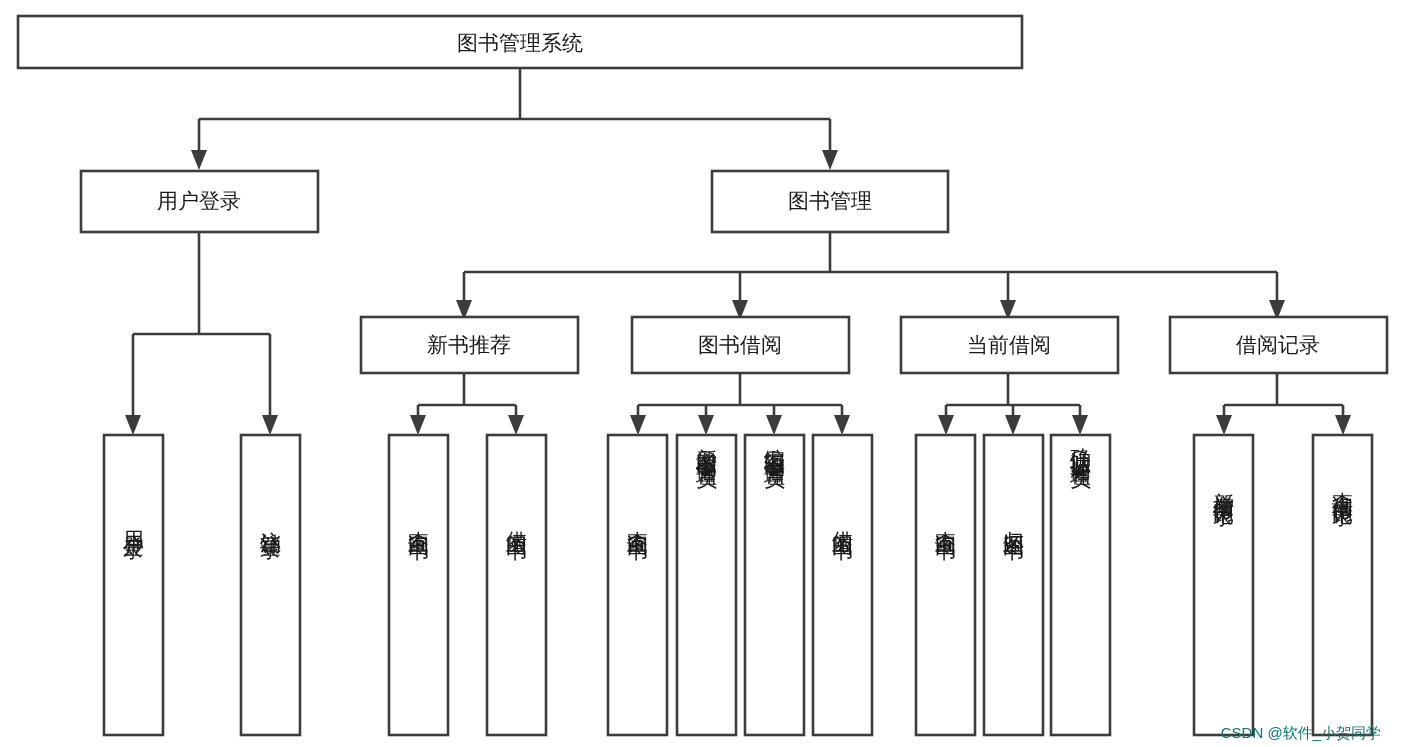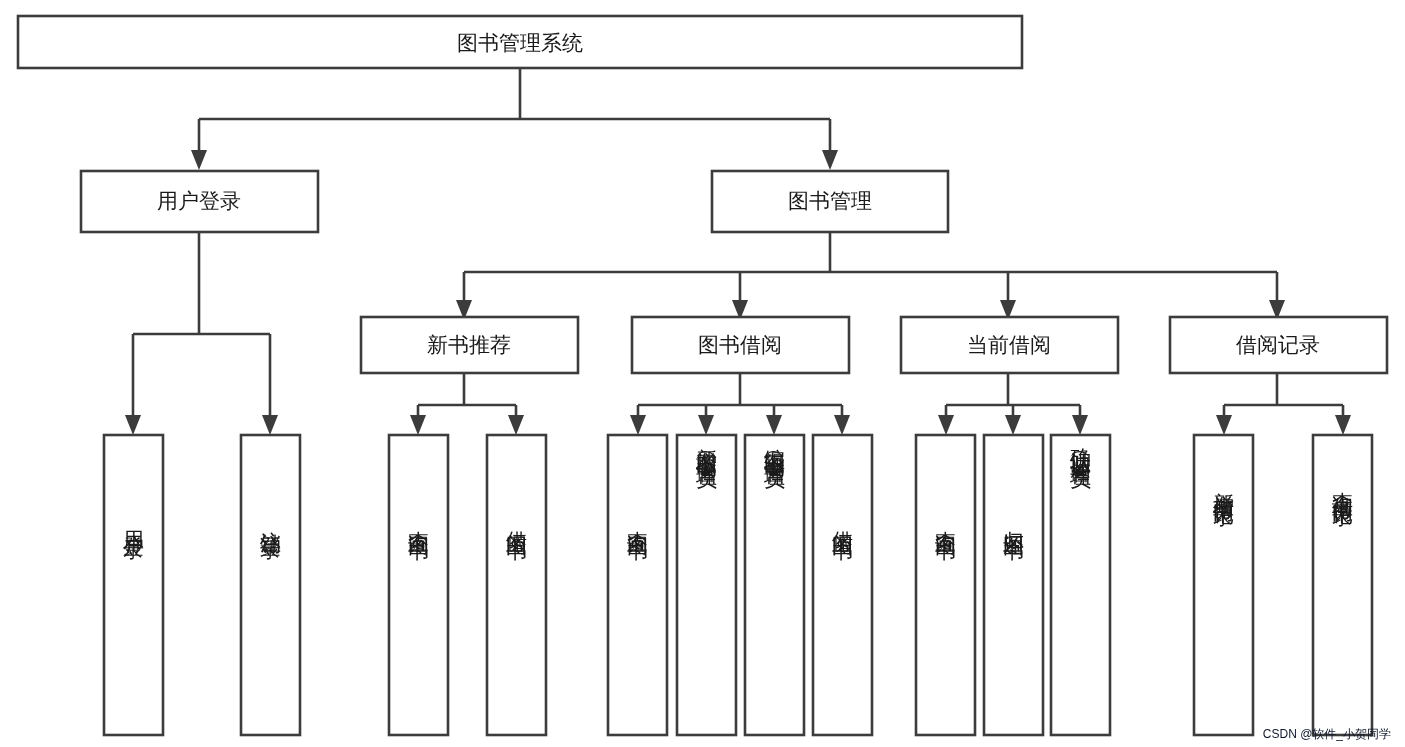--- a/index.html
+++ b/index.html
@@ -53,25 +53,25 @@
   .node-label-vertical {
     font-family: "Liberation Sans", "DejaVu Sans", sans-serif;
     fill: #1a1a1a;
     font-size: 21px;
     text-anchor: middle;
     writing-mode: vertical-rl;
     letter-spacing: 3px;
   }
   .watermark-text {
     position: absolute;
-    right: 14px;
+    right: 24px;
     bottom: 4px;
     font-family: "Liberation Sans", "DejaVu Sans", sans-serif;
-    font-size: 12px;
-    color: #0f172a;
+    font-size: 15px;
+    color: #0f766e;
     white-space: nowrap;
     user-select: none;
   }
 </style>
 </head>
 <body>
 
 <div id="diagram-root">
 
   <svg id="flowchart" viewBox="0 0 1405 747" xmlns="http://www.w3.org/2000/svg">

